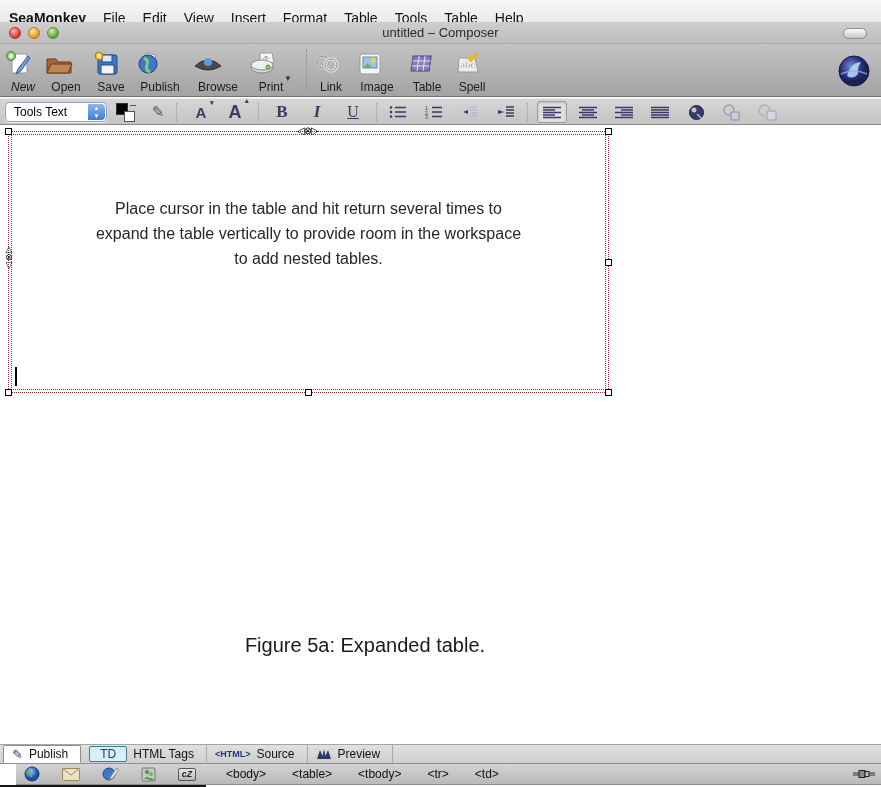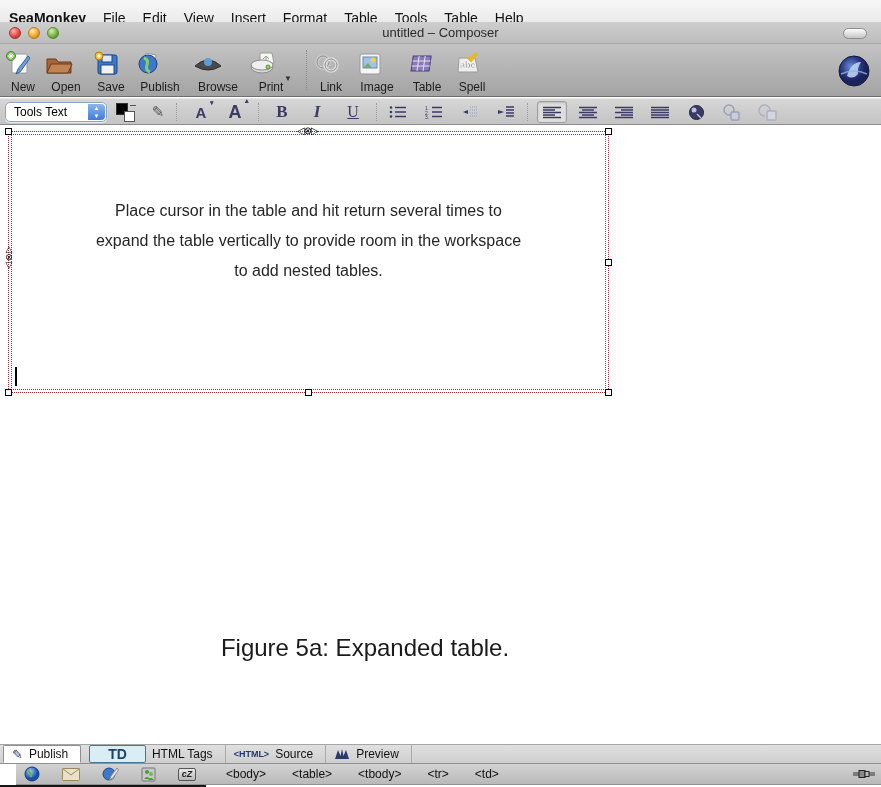--- a/index.html
+++ b/index.html
@@ -82,38 +82,38 @@
   }
   .sel-cell { position:absolute; left:2px; top:2px; right:2px; bottom:2px; border:1px dotted #993333; }
   .handle { position:absolute; width:7px; height:7px; background:#fff; border:1px solid #000; }
   .h-tl { left:-4px; top:-4px; } .h-tr { right:-4px; top:-4px; }
   .h-bl { left:-4px; bottom:-4px; } .h-bm { left:296px; bottom:-4px; } .h-br { right:-4px; bottom:-4px; }
   .h-rm { right:-4px; top:127px; }
   .drag-h { position:absolute; left:288px; top:-7px; font-size:10px; color:#000; letter-spacing:-1px; background:transparent; }
   .drag-v { position:absolute; left:-6px; top:113px; font-size:9px; line-height:8px; color:#000; text-align:center; width:12px; }
   .table-text {
     position:absolute; left:0; right:0; top:64px; text-align:center;
-    font-size:16px; line-height:30px; color:#262626;
+    font-size:16px; line-height:25px; color:#262626;
   }
   .table-text .inner { display:inline-block; max-width:432px; }
   .caret { position:absolute; left:6px; top:235px; width:2px; height:19px; background:#000; }
   .fig-caption {
     position:absolute; left:0; top:508px; width:730px; text-align:center;
-    font-size:24px; color:#1a1a1a;
+    font-size:20px; color:#1a1a1a;
   }
 
   
   .modebar {
     position:absolute; left:0; top:744px; width:881px; height:20px;
     background:linear-gradient(#e0e0e0,#cfcfcf); border-top:1px solid #a5a5a5; border-bottom:1px solid #8f8f8f;
     display:flex; align-items:stretch; font-size:12px; color:#111;
   }
   .mode-tab { display:flex; align-items:center; gap:6px; padding:0 12px 0 8px; border-right:1px solid #aaa; cursor:default; }
   .mode-tab.active { background:#fff; border:1px solid #8f8f8f; border-bottom:1px solid #fff; margin-left:3px; border-radius:2px 2px 0 0; }
-  .td-badge { font-size:14px; font-weight:bold; color:#1d3f6e; border:1px solid #3e7d96; background:#d9edf4; border-radius:2px; padding:0 18px; }
+  .td-badge { font-size:12px; font-weight:normal; color:#1d3f6e; border:1px solid #3e7d96; background:#d9edf4; border-radius:2px; padding:0 10px; }
   .src-badge { font-size:9px; font-weight:bold; color:#223a6e; }
 
   
   .statusbar {
     position:absolute; left:16px; top:764px; width:881px; height:21px;
     background:linear-gradient(#d3d3d3,#b9b9b9); border-bottom:1px solid #8f8f8f;
     font-size:12px; color:#111;
   }
   .comp-icons { position:absolute; left:8px; top:2px; display:flex; gap:22px; align-items:center; }
   .tags { position:absolute; left:210px; top:3px; display:flex; gap:26px; }
@@ -141,21 +141,21 @@
 <div class="titlebar">
   <span class="traffic t-red"></span>
   <span class="traffic t-yellow"></span>
   <span class="traffic t-green"></span>
   <div class="title-text">untitled – Composer</div>
   <span class="pill-btn"></span>
 </div>
 
 <div class="toolbar">
 
-  <div class="tb-btn" style="left:4px;width:38px;">
+  <div class="tb-btn" style="left:4px;width:38px;font-style:italic;">
     <span class="tb-ico">
       <svg width="28" height="28" viewBox="0 0 28 28">
         <rect x="8" y="4" width="15" height="19" rx="1" fill="#fdfdfd" stroke="#9a9a9a"></rect>
         <path d="M24 6 L14 19 l-2 5 4.5-2.5 L26 8 z" fill="#6f9fd8" stroke="#355f9a"></path>
         <circle cx="7" cy="6" r="4.5" fill="#86c25e" stroke="#4a8630"></circle>
         <path d="M7 3v6M4 6h6M5 4l4 4M9 4l-4 4" stroke="#fff" stroke-width="1"></path>
       </svg>
     </span>
     <span class="tb-label">New</span>
   </div>

